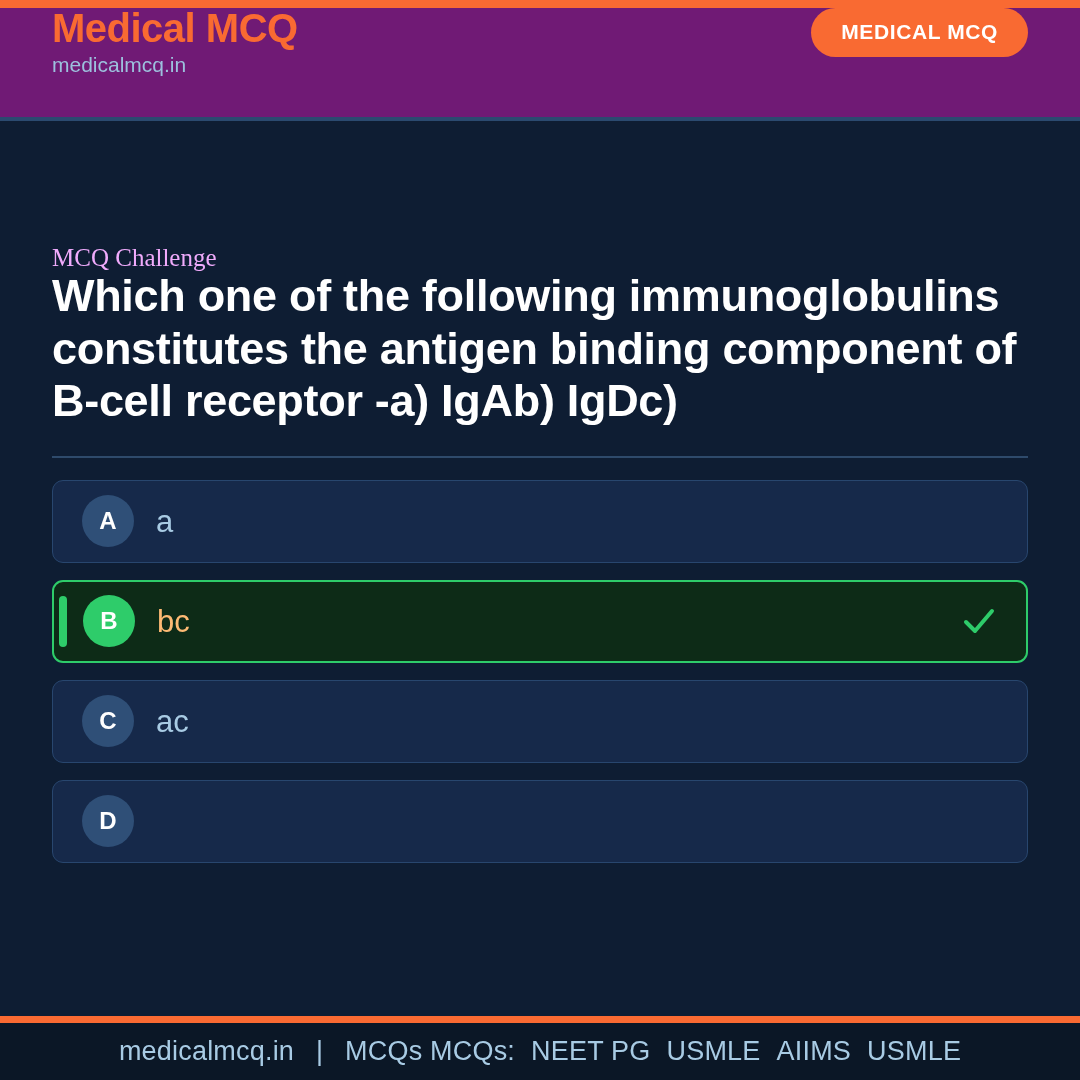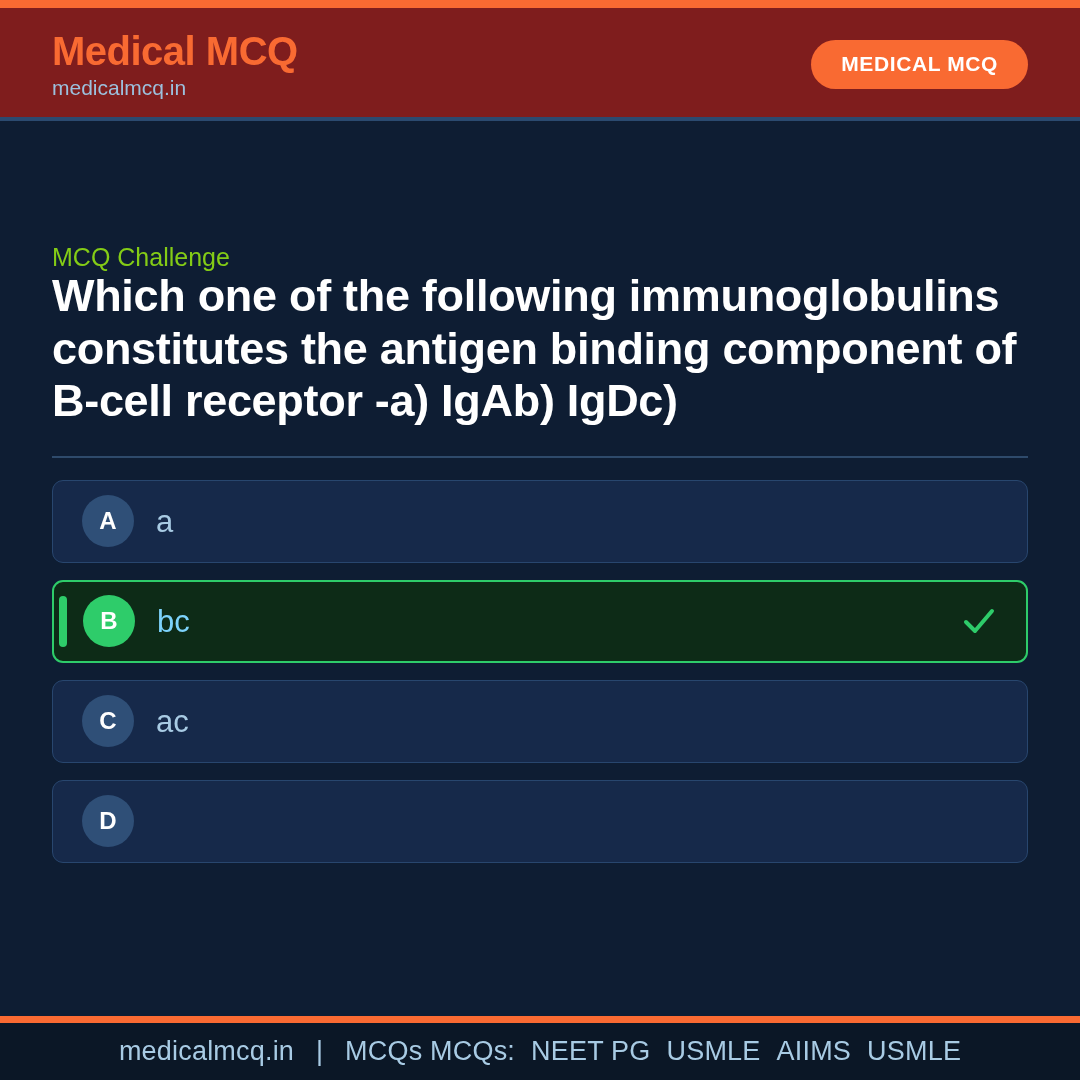--- a/index.html
+++ b/index.html
@@ -28,26 +28,26 @@
     height: 8px;
     width: 100%;
     background: #f96a32;
     flex: 0 0 auto;
   }
 
   
   .header {
     flex: 0 0 auto;
     height: 113px;
-    background: #7f1d1d;
+    background: #701a75;
     border-bottom: 3px solid #2c4straight;
     border-bottom: 3px solid #2c4straight;
     box-sizing: border-box;
     display: flex;
-    align-items: center;
+    align-items: flex-start;
     justify-content: space-between;
     padding: 0 52px 0 52px;
     position: relative;
   }
   .header::after {
     content: "";
     position: absolute;
     left: 0; right: 0; bottom: 0;
     height: 4px;
     background: #2b4straight;
@@ -87,23 +87,24 @@
     flex: 1 1 auto;
     position: relative;
     padding: 0 52px;
     box-sizing: border-box;
     display: flex;
     flex-direction: column;
   }
 
   .q-kicker {
     font-size: 25px;
-    color: #84cc16;
+    color: #f0abfc;
     margin-top: 124px;
     line-height: 1;
+    font-family: Liberation Serif, serif;
   }
 
   .q-title {
     font-size: 45px;
     font-weight: bold;
     color: #ffffff;
     line-height: 1.17;
     margin-top: 0;
     letter-spacing: -0.3px;
     max-width: 980px;
@@ -177,21 +178,21 @@
     color: #ffffff;
   }
 
   .opt-text {
     font-size: 31px;
     color: #a8cbe4;
     line-height: 1;
     flex: 1 1 auto;
   }
   .option.correct .opt-text {
-    color: #7dd3fc;
+    color: #fdba74;
   }
 
   .check-icon {
     flex: 0 0 auto;
     width: 38px;
     height: 38px;
     display: none;
     align-items: center;
     justify-content: center;
   }

